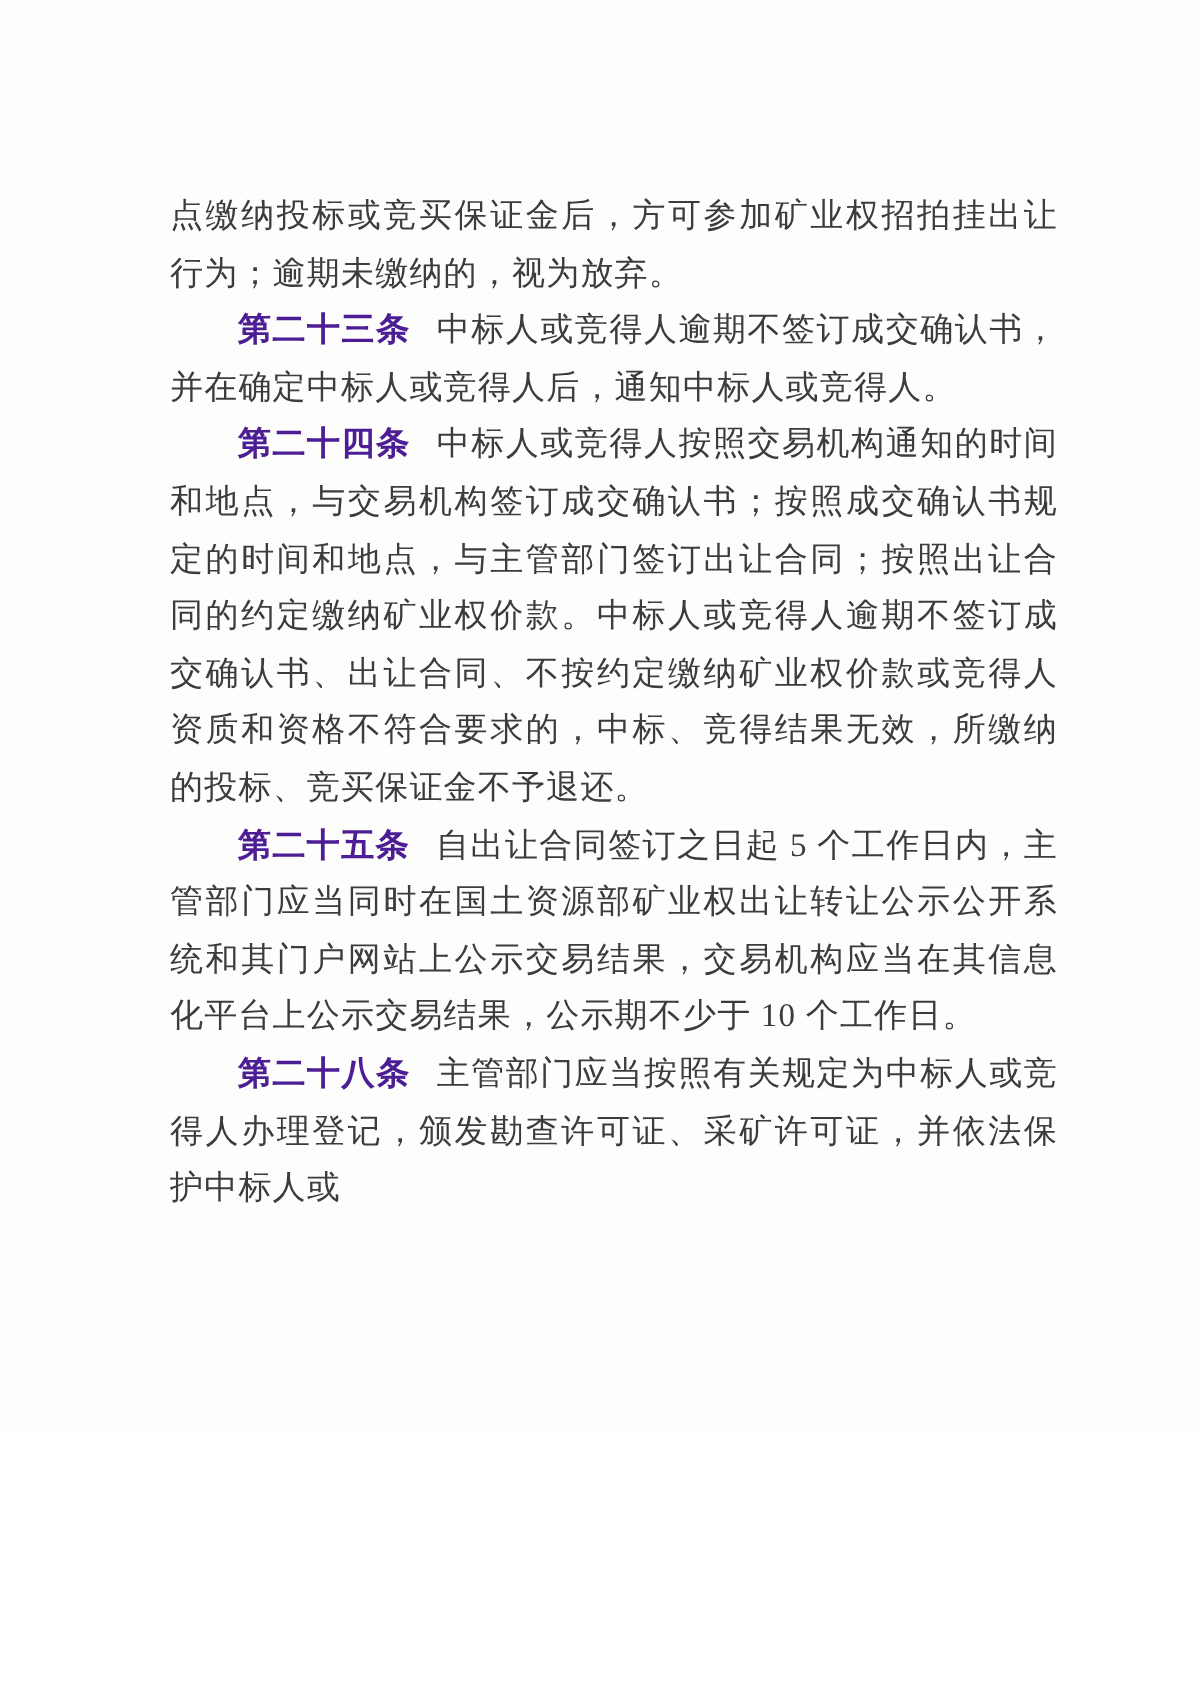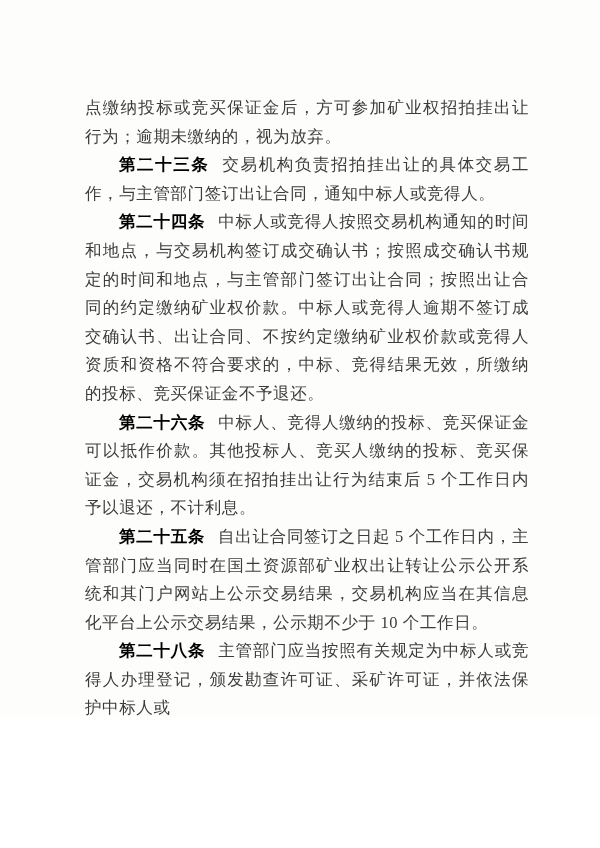--- a/index.html
+++ b/index.html
@@ -28,21 +28,21 @@
     color: #3c3c3c;
     text-align: justify;
     letter-spacing: 0.6px;
     word-break: break-all;
   }
   .para.indented {
     text-indent: 34px;
   }
   .term {
     font-weight: 700;
-    color: #000000;
+    color: #4c1d95;
     padding-right: 13px;
   }
   .page-number {
     position: absolute;
     left: 92px;
     top: 754px;
     font-size: 15.5px;
     line-height: 20px;
     color: #8b8b8b;
     letter-spacing: 3px;
@@ -50,26 +50,25 @@
 </style>
 </head>
 <body>
 
 <div class="page">
 
   <div class="content">
 
     <p class="para"><span>点缴纳投标或竞买保证金后，方可参加矿业权招拍挂出让行为；逾期未缴纳的，视为放弃。</span></p>
 
-    <p class="para indented"><span class="term">第二十三条</span><span>交易机构负责招拍挂出让的具体交易工作，与主管部门签订出让合同，通知中标人或竞得人。</span></p>
+    <p class="para indented"><span class="term">第二十三条</span><span>中标人或竞得人逾期不签订成交确认书，并在确定中标人或竞得人后，通知中标人或竞得人。</span></p>
 
     <p class="para indented"><span class="term">第二十四条</span><span>中标人或竞得人按照交易机构通知的时间和地点，与交易机构签订成交确认书；按照成交确认书规定的时间和地点，与主管部门签订出让合同；按照出让合同的约定缴纳矿业权价款。中标人或竞得人逾期不签订成交确认书、出让合同、不按约定缴纳矿业权价款或竞得人资质和资格不符合要求的，中标、竞得结果无效，所缴纳的投标、竞买保证金不予退还。</span></p>
 
 
-    <p class="para indented"><span class="term">第二十六条</span><span>中标人、竞得人缴纳的投标、竞买保证金可以抵作价款。其他投标人、竞买人缴纳的投标、竞买保证金，交易机构须在招拍挂出让行为结束后 5 个工作日内予以退还，不计利息。</span></p>
 
     <p class="para indented"><span class="term">第二十五条</span><span>自出让合同签订之日起 5 个工作日内，主管部门应当同时在国土资源部矿业权出让转让公示公开系统和其门户网站上公示交易结果，交易机构应当在其信息化平台上公示交易结果，公示期不少于 10 个工作日。</span></p>
 
     <p class="para indented"><span class="term">第二十八条</span><span>主管部门应当按照有关规定为中标人或竞得人办理登记，颁发勘查许可证、采矿许可证，并依法保护中标人或</span></p>
 
   </div>
 
   <div class="page-number">— 8 —</div>
 
 </div>

